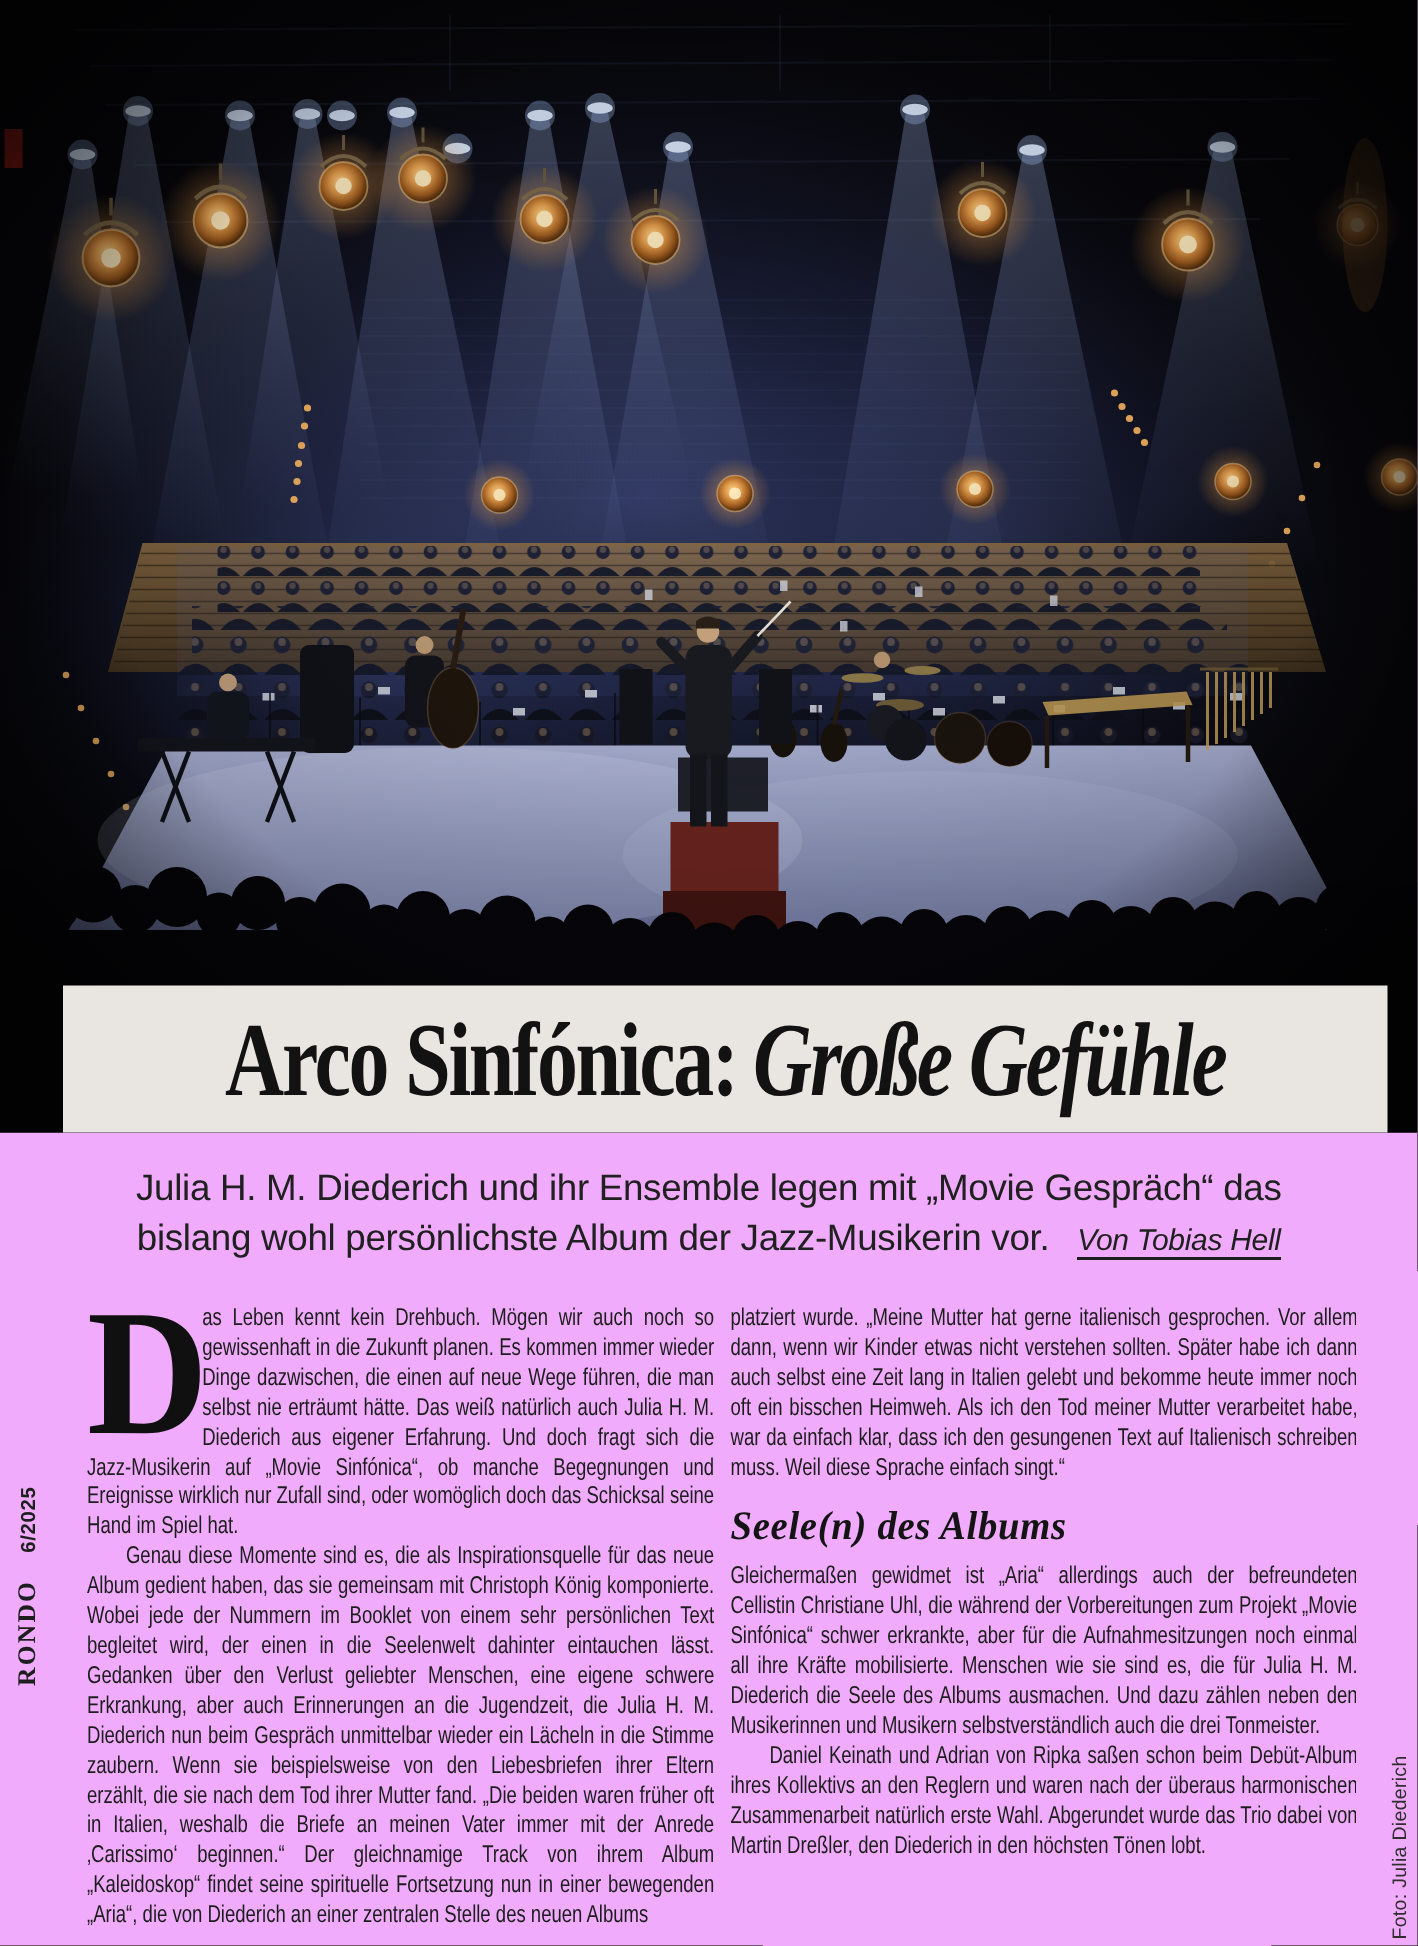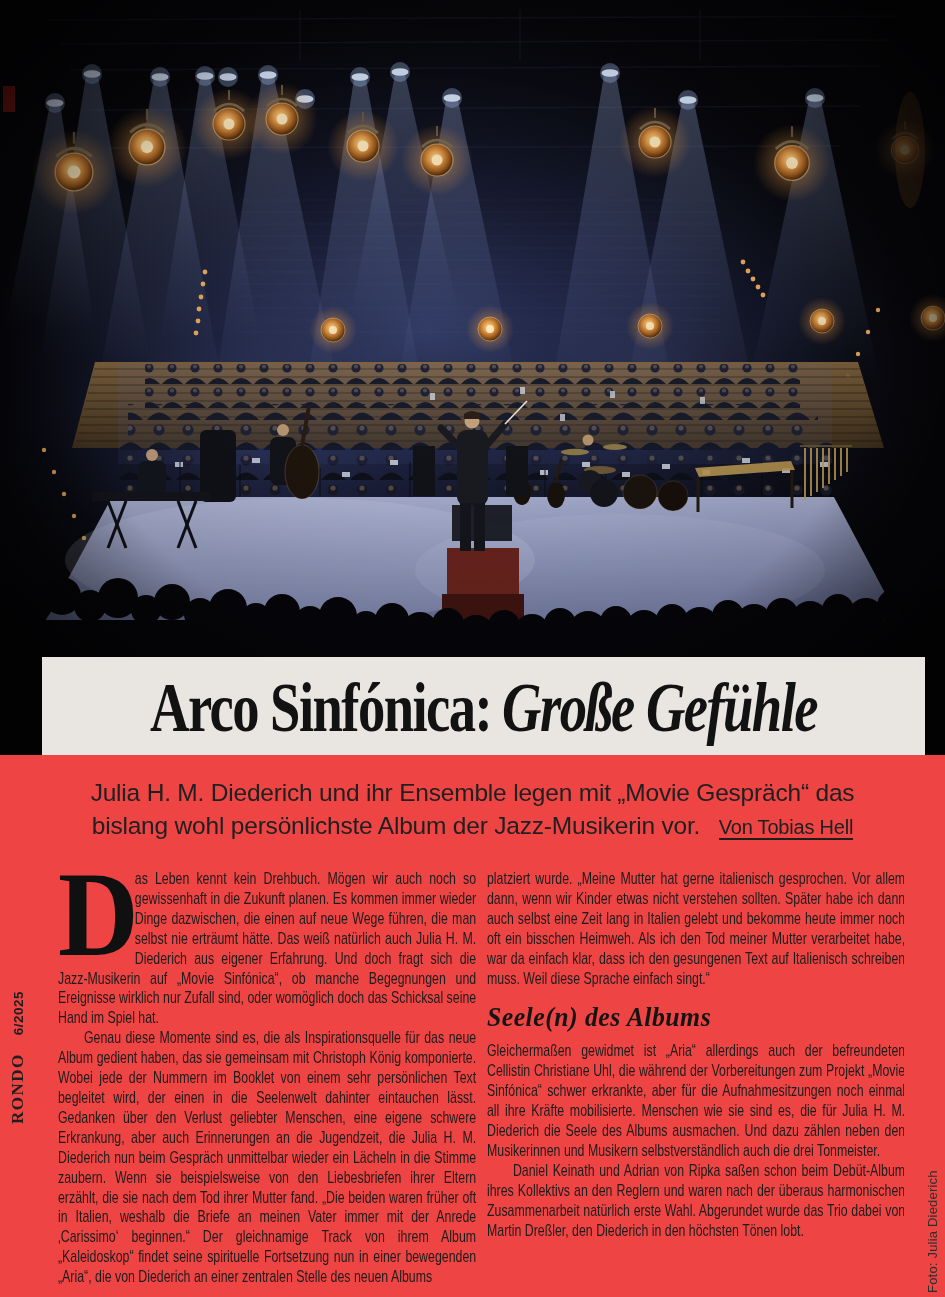--- a/index.html
+++ b/index.html
@@ -1,30 +1,30 @@
 <!DOCTYPE html>
 <html lang="de"><head>
 <meta charset="utf-8">
 <style>
   html,body{margin:0;padding:0;background:#555;}
-  .page{position:relative;width:945px;height:1297px;background:#ef4444;overflow:hidden;
+  .page{position:relative;width:945px;height:1297px;background:#f0abfc;overflow:hidden;
         font-family:"Liberation Sans",sans-serif;color:#1b1b1b;}
   
   .photo-wrap{position:absolute;left:0;top:0;width:945px;height:755px;background:#07070b;}
   
   .band{position:absolute;left:42px;top:657px;width:883px;height:98px;background:#e9e6e2;}
   .headline{position:absolute;left:42px;top:668px;width:883px;text-align:center;
             font-family:"Liberation Serif",serif;font-size:70px;line-height:80px;
             transform:scaleX(0.78);transform-origin:50% 0;letter-spacing:-2px;color:#121212;white-space:nowrap;}
   .headline .hl-main{font-weight:bold;font-style:normal;}
   .headline .hl-accent{font-style:italic;font-weight:600;margin-left:14px;}
   
   .subhead{position:absolute;left:62px;top:776px;width:821px;text-align:center;
            font-size:24.5px;line-height:33px;color:#202020;letter-spacing:-0.2px;}
-  .byline{font-size:20px;border-bottom:2px solid #1d1d1d;
+  .byline{font-style:italic;font-size:20px;border-bottom:2px solid #1d1d1d;
           padding-bottom:0px;margin-left:12px;white-space:nowrap;}
   
   .cols{position:absolute;left:58px;top:869px;width:846px;height:428px;overflow:hidden;}
   .col{position:absolute;top:0;width:548px;transform:scaleX(0.763);transform-origin:0 0;
        text-align:justify;font-size:16.2px;line-height:19.9px;color:#1c1c1c;}
   .col-left{left:0;}
   .col-right{left:429px;}
   .col p{margin:0;}
   .p-indent{text-indent:34px;}
   .dropcap{float:left;font-family:"Liberation Serif",serif;font-weight:bold;

